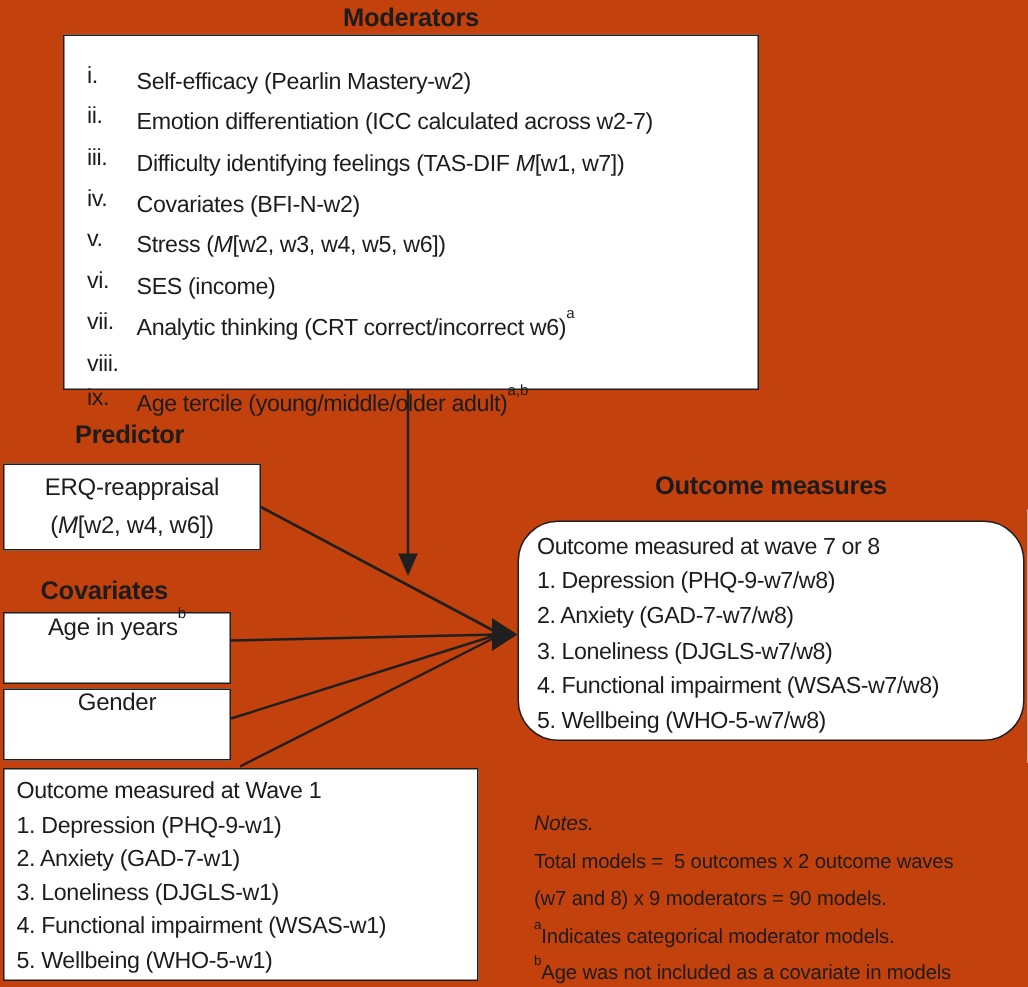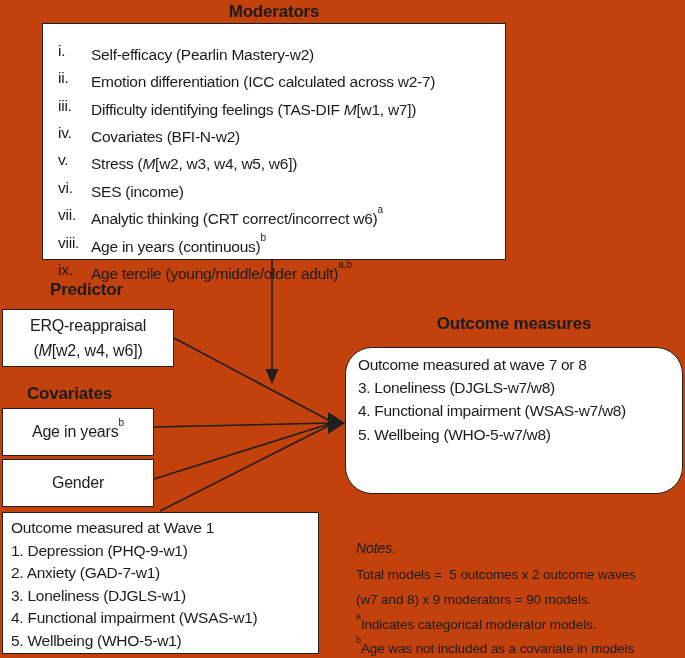--- a/index.html
+++ b/index.html
@@ -17,21 +17,21 @@
   .mod-item { display:flex; font-size:15.5px; line-height:23.2px; letter-spacing:-0.25px; white-space:nowrap; }
   .mod-num { flex:0 0 33px; width:33px; }
   .mod-text .it { font-style:italic; }
 
   
   .predictor-title { left:50px; top:280px; }
   .erq-box { left:2px; top:309px; width:172px; height:58px; text-align:center; font-size:16px; line-height:25px; padding-top:3px; letter-spacing:-0.2px; }
 
   
   .covariates-title { left:27px; top:384px; }
-  .age-box, .gender-box { left:2px; width:152px; height:48px; display:flex; align-items:center; justify-content:center; font-size:16px; letter-spacing:-0.2px; }
+  .age-box, .gender-box { left:2px; width:152px; height:48px; display:flex; align-items:flex-start; justify-content:center; font-size:16px; letter-spacing:-0.2px; }
   .age-box { top:408px; }
   .gender-box { top:459px; }
 
   
   .wave1-box { left:2px; top:512px; width:317px; height:142px; padding:4px 6px 0 8px; font-size:15.5px; line-height:22.6px; letter-spacing:-0.25px; }
 
   
   .outcome-title { left:345px; top:314px; width:338px; text-align:center; }
   .outcome-box { left:345px; top:347px; width:338px; height:147px; padding:5px 4px 0 12px; font-size:15.5px; line-height:23.2px; letter-spacing:-0.3px;border-radius:27px; }
 
@@ -87,21 +87,20 @@
     <div class="mod-item">
       <span class="mod-num">vi.</span>
       <span class="mod-text"><span>SES (income)</span><i class="it"></i><span></span><sup class="sup"></sup></span>
     </div>
     <div class="mod-item">
       <span class="mod-num">vii.</span>
       <span class="mod-text"><span>Analytic thinking (CRT correct/incorrect w6)</span><i class="it"></i><span></span><sup class="sup">a</sup></span>
     </div>
     <div class="mod-item">
       <span class="mod-num">viii.</span>
-      <span class="mod-text"><span>Age in years (continuous)</span><i class="it"></i><span></span><sup class="sup">b</sup></span>
     </div>
     <div class="mod-item">
       <span class="mod-num">ix.</span>
       <span class="mod-text"><span>Age tercile (young/middle/older adult)</span><i class="it"></i><span></span><sup class="sup">a,b</sup></span>
     </div>
   </div>
 
   <div class="title predictor-title">Predictor</div>
   <div class="box erq-box">
     <div class="line">ERQ-reappraisal</div>
@@ -121,20 +120,22 @@
     <div class="line">1. Depression (PHQ-9-w1)</div>
     <div class="line">2. Anxiety (GAD-7-w1)</div>
     <div class="line">3. Loneliness (DJGLS-w1)</div>
     <div class="line">4. Functional impairment (WSAS-w1)</div>
     <div class="line">5. Wellbeing (WHO-5-w1)</div>
   </div>
 
   <div class="title outcome-title">Outcome measures</div>
   <div class="box outcome-box">
     <div class="line">Outcome measured at wave 7 or 8</div>
+    <div class="line">1. Depression (PHQ-9-w7/w8)</div>
+    <div class="line">2. Anxiety (GAD-7-w7/w8)</div>
     <div class="line">3. Loneliness (DJGLS-w7/w8)</div>
     <div class="line">4. Functional impairment (WSAS-w7/w8)</div>
     <div class="line">5. Wellbeing (WHO-5-w7/w8)</div>
   </div>
 
   <div class="notes">
     <div class="notes-title">Notes.</div>
     <div class="note-line"><sup class="nsup"></sup><span>Total models =  5 outcomes x 2 outcome waves</span></div>
     <div class="note-line"><sup class="nsup"></sup><span>(w7 and 8) x 9 moderators = 90 models.</span></div>
     <div class="note-line"><sup class="nsup">a</sup><span>Indicates categorical moderator models.</span></div>

